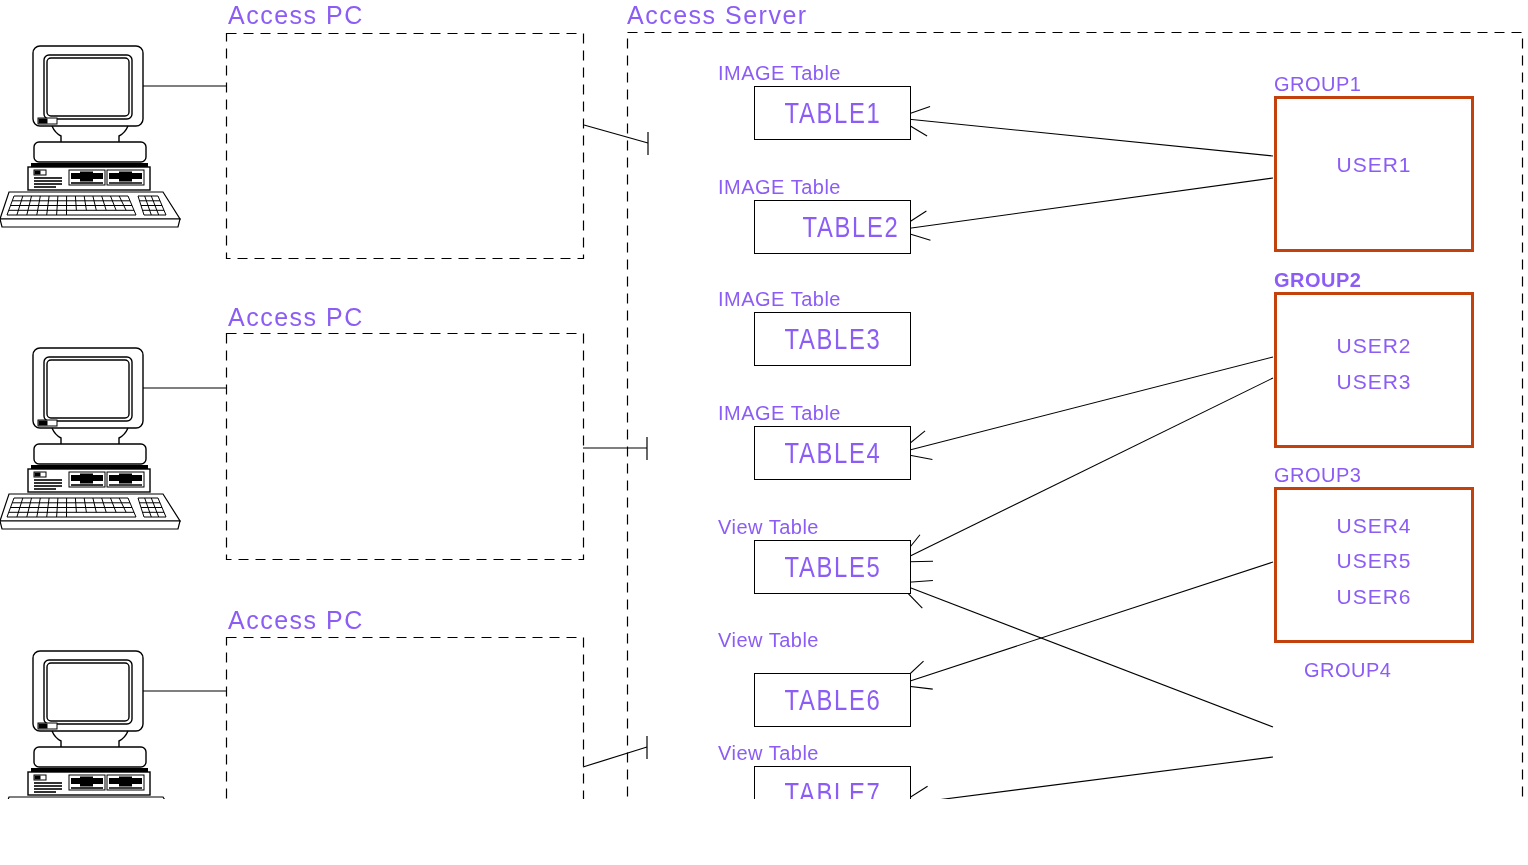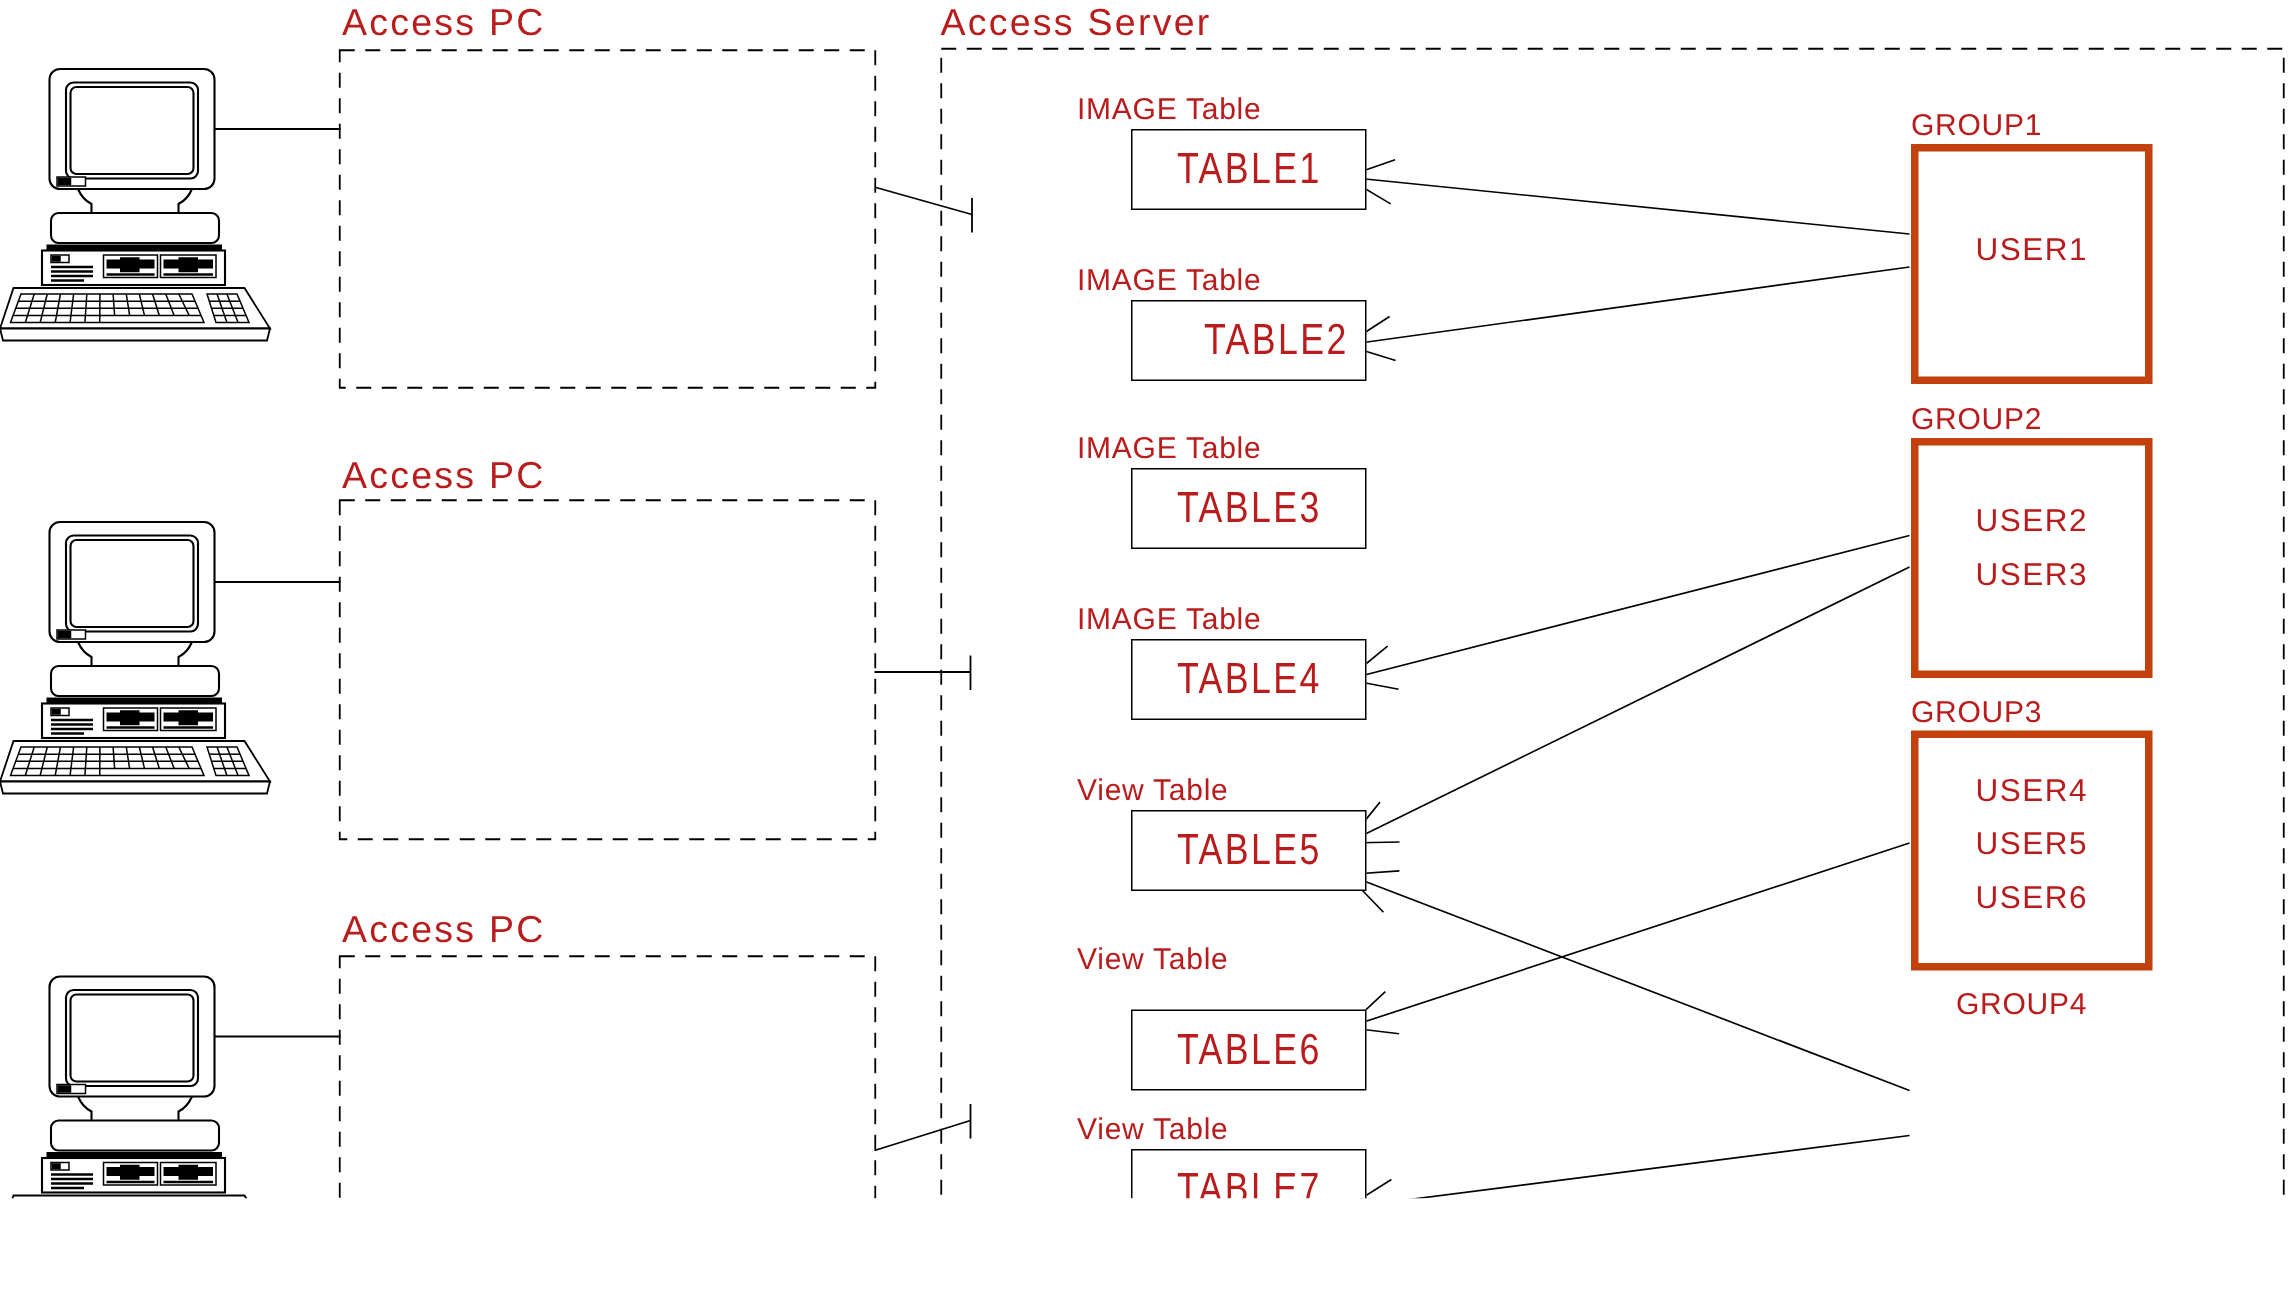--- a/index.html
+++ b/index.html
@@ -1,29 +1,29 @@
 <!DOCTYPE html>
 <html><head>
 <meta charset="utf-8">
 <style>
   html,body{margin:0;padding:0;background:#ffffff;}
   #stage{
     position:relative;width:1528px;height:799px;background:#ffffff;
-    font-family:"Liberation Sans", sans-serif;color:#b91c1c;overflow:hidden;
+    font-family:"Liberation Sans", sans-serif;color:#8b5cf6;overflow:hidden;
   }
   #art{position:absolute;left:0;top:0;}
   .abs{position:absolute;}
   .big-lbl{font-size:25px;letter-spacing:1.5px;white-space:nowrap;line-height:26px;}
   .small-lbl{font-size:20px;letter-spacing:.5px;white-space:nowrap;line-height:22px;}
   .tbox{
     position:absolute;left:718px;width:155px;height:52px;border:1px solid #000;
     display:flex;align-items:center;justify-content:center;background:#fff;margin-left:36px;
   }
   .tname{font-size:29px;letter-spacing:2px;transform:scaleX(.82);white-space:nowrap;}
-  .gbox{position:absolute;left:1274px;width:151px;height:150px;border:5px solid #c2410c;background:#fff;}
+  .gbox{position:absolute;left:1274px;width:151px;height:150px;border:3px solid #c2410c;background:#fff;padding-left:43px;}
   .guser{position:absolute;left:0;width:100%;text-align:center;font-size:21px;letter-spacing:1px;line-height:24px;}
 </style>
 </head>
 <body>
 
 <div id="stage">
 
   <svg id="art" width="1528" height="865" viewBox="0 0 1528 865">
     <defs>
       <g id="pc-symbol" fill="none" stroke="#000" stroke-width="1.4">
@@ -170,21 +170,21 @@
       <span class="tname">TABLE5</span>
     </div>
   <div class="tbox" style="top:673px;">
       <span class="tname">TABLE6</span>
     </div>
   <div class="tbox" style="top:766px;">
       <span class="tname">TABLE7</span>
     </div>
 
   <div class="abs small-lbl" style="left:1274px;top:73px;">GROUP1</div>
-  <div class="abs small-lbl" style="left:1274px;top:269px;">GROUP2</div>
+  <div class="abs small-lbl" style="left:1274px;top:269px;font-weight:bold;">GROUP2</div>
   <div class="abs small-lbl" style="left:1274px;top:464px;">GROUP3</div>
   <div class="abs small-lbl" style="left:1304px;top:659px;">GROUP4</div>
 
   <div class="gbox" style="top:96px;">
     <div class="guser" style="top:54px;">USER1</div>
   </div>
   <div class="gbox" style="top:292px;">
     <div class="guser" style="top:39px;">USER2</div>
     <div class="guser" style="top:75px;">USER3</div>
   </div>

